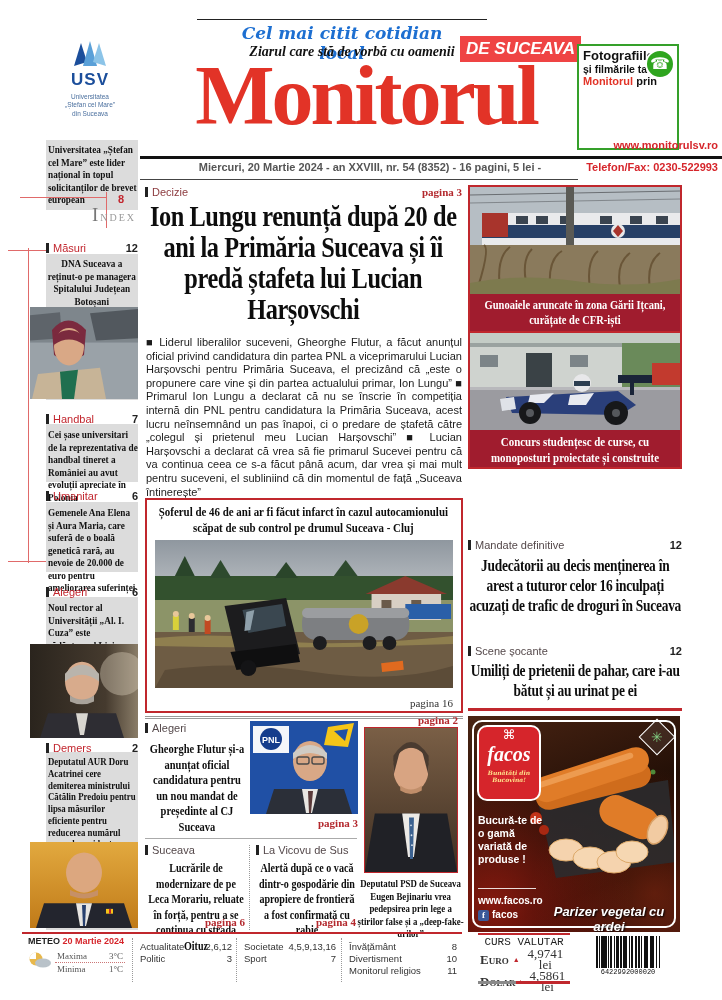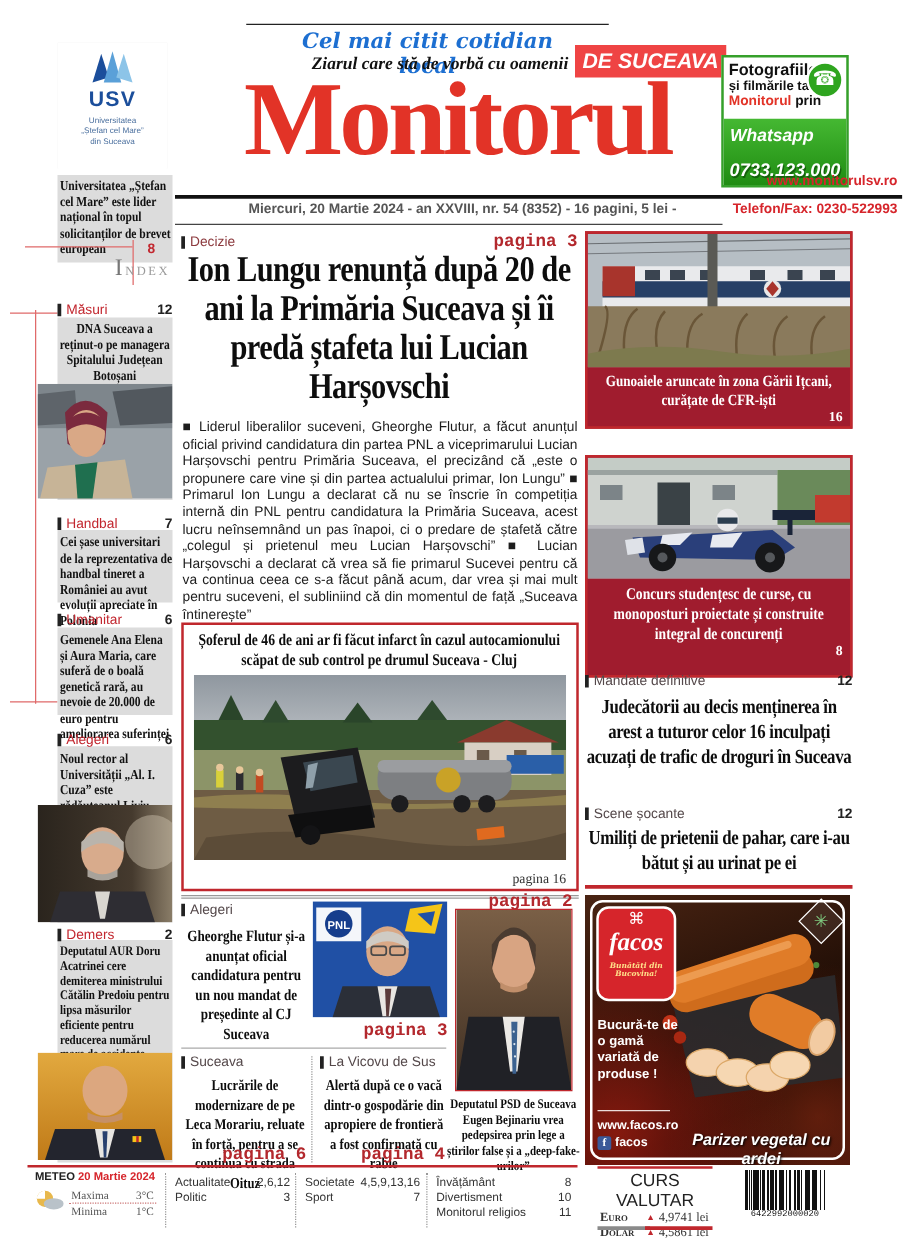--- a/index.html
+++ b/index.html
@@ -52,21 +52,21 @@
 .sbt{position:absolute;font-family:"Liberation Serif",serif;font-weight:700;
   font-size:11px;line-height:1.14;color:#111}
 .sb-photo{position:absolute;left:30px;width:108px;overflow:hidden}
 .index-label{left:40px;top:204px;width:96px;text-align:right;color:#9a9a9a;
   font-family:"Liberation Serif",serif;font-variant:small-caps;font-size:14px;letter-spacing:2px}
 .index-label::first-letter{font-size:19px;color:#777}
 .redline{position:absolute;background:#e06a6a}
 
 
 .kick-row{position:absolute;display:flex;align-items:center}
-.pagl{font-family:Liberation Mono, monospace;font-size:14px;font-weight:700;color:#b3282d}
+.pagl{font-family:Liberation Serif, serif;font-size:11px;font-weight:700;color:#b3282d}
 .lead-head{left:147px;top:201px;width:372px;text-align:center;color:#0d0d0d;
   font:700 29px "Liberation Serif",serif;line-height:31px;letter-spacing:-.5px}
 .lead-sum{left:146px;top:336px;width:316px;font-size:11px;line-height:13.6px;
   text-align:justify;color:#1c1c1c}
 .crash-box{left:145px;top:498px;width:318px;height:215px;border:2px solid #c0272d}
 .crash-head{position:absolute;left:6px;top:4px;width:358px;text-align:center;color:#0d0d0d;
   font:700 13px "Liberation Serif",serif;line-height:16px}
 .crash-photo{position:absolute;left:8px;top:40px;width:298px;height:148px;overflow:hidden}
 .crash-pag{position:absolute;right:8px;bottom:2px;font-family:"Liberation Serif",serif;
   font-size:11px;color:#333}
@@ -124,22 +124,22 @@
 .meteo-title .d{color:#d6252b}
 .meteo-icon{position:absolute;left:2px;top:15px}
 .meteo-rows{position:absolute;left:30px;top:14px;width:70px;
   font:9px "Liberation Serif",serif;color:#555}
 .meteo-row{display:flex;justify-content:space-between;padding:1px 2px}
 .meteo-row.first{border-bottom:1px dotted #c77}
 .fidx{position:absolute;font-family:Liberation Sans, sans-serif;font-size:9.5px;color:#333}
 .fidx .row{display:flex;justify-content:space-between;line-height:12px}
 .curs{left:478px;top:936px;width:92px;text-align:center}
 .curs-top{position:absolute;left:478px;top:933px;width:92px;height:2px;background:#c0272d}
-.curs-title{font-family:Liberation Sans, sans-serif;font-variant:small-caps;font-size:14px;color:#222}
-.curs-row{display:flex;align-items:center;font-family:"Liberation Serif",serif;font-size:10px;
+.curs-title{font-family:Liberation Mono, monospace;font-variant:small-caps;font-size:11px;color:#222}
+.curs-row{display:flex;align-items:center;font-family:"Liberation Serif",serif;font-size:13px;
   color:#333;padding:0 2px;line-height:11px}
 .curs-name{font-variant:small-caps;font-weight:700;width:34px;text-align:left}
 .up{margin:0 3px}.up::before{content:"▲";color:#c0272d;font-size:7px}
 .curs-gray{left:478px;top:981px;width:42px;height:3px;background:#8a8a8a}
 .curs-red{left:516px;top:981px;width:54px;height:3px;background:#c0272d}
 .barcode{left:596px;top:936px;width:64px;height:44px;background:#fff;text-align:center}
 .bars{height:32px;background:
   repeating-linear-gradient(90deg,#111 0 1px,transparent 1px 3px),
   repeating-linear-gradient(90deg,#111 0 2px,transparent 2px 7px),
   repeating-linear-gradient(90deg,#111 0 1px,transparent 1px 5px);
@@ -170,24 +170,20 @@
       <div>„Ștefan cel Mare”</div>
       <div>din Suceava</div>
     </div>
   </div>
 
   <div class="abs promo-box">
     <div class="promo-top">
       <div class="promo-l1">Fotografiile</div>
       <div class="promo-l2">și filmările tale în</div>
       <div class="promo-l3"><span class="promo-brand">Monitorul</span><span> prin</span></div>
-    </div>
-    <div class="promo-green">
-      <span class="promo-app">Whatsapp</span>
-      <span class="promo-phone">0733.123.000</span>
     </div>
     <div class="wa-icon"></div>
   </div>
 
   <div class="abs site-link">www.monitorulsv.ro</div>
   <div class="abs rule-top"></div>
   <div class="abs date-line">Miercuri, 20 Martie 2024 - an XXVIII, nr. 54 (8352) - 16 pagini, 5 lei -</div>
   <div class="abs phone-fax">Telefon/Fax: 0230-522993</div>
   <div class="abs rule-sub"></div>
 
@@ -452,21 +448,21 @@
         <path d="M8 100 Q20 62 14 58 M30 102 Q26 70 40 60 M58 104 Q50 74 62 62 M80 100 Q78 72 92 64 M120 102 Q116 74 128 64 M150 100 Q146 76 160 66 M180 102 Q176 76 190 66" stroke="#6a5638" stroke-width="2" fill="none"></path>
         <path d="M0 96 Q50 86 105 94 T210 92 L210 107 L0 107 Z" fill="#7d7a4e"></path>
       </svg>
     </div>
     <div class="cap">
       <span class="cond" style="display:inline-block;width:119%">Gunoaiele aruncate în zona Gării Ițcani, curățate de CFR-iști</span>
       <span class="cpg">16</span>
     </div>
   </div>
 
-  <div class="pbox" style="top:364px;height:178px">
+  <div class="pbox" style="top:331px;height:138px">
     <div class="photo" style="height:97px">
       <svg width="100%" height="100%" viewBox="0 0 210 97" preserveAspectRatio="none">
         <rect width="210" height="97" fill="#c4ccc6"></rect>
         <rect x="0" y="10" width="152" height="44" fill="#cfd3cf"></rect>
         <rect x="0" y="10" width="152" height="4" fill="#9aa2a0"></rect>
         <rect x="56" y="20" width="26" height="34" fill="#3a4246"></rect>
         <rect x="10" y="22" width="18" height="12" fill="#7c8488"></rect>
           <rect x="100" y="22" width="18" height="12" fill="#7c8488"></rect>
         <rect x="152" y="10" width="58" height="44" fill="#6a8a5a"></rect>
         <polygon points="182,30 210,30 210,52 182,52" fill="#c23a2e"></polygon>

